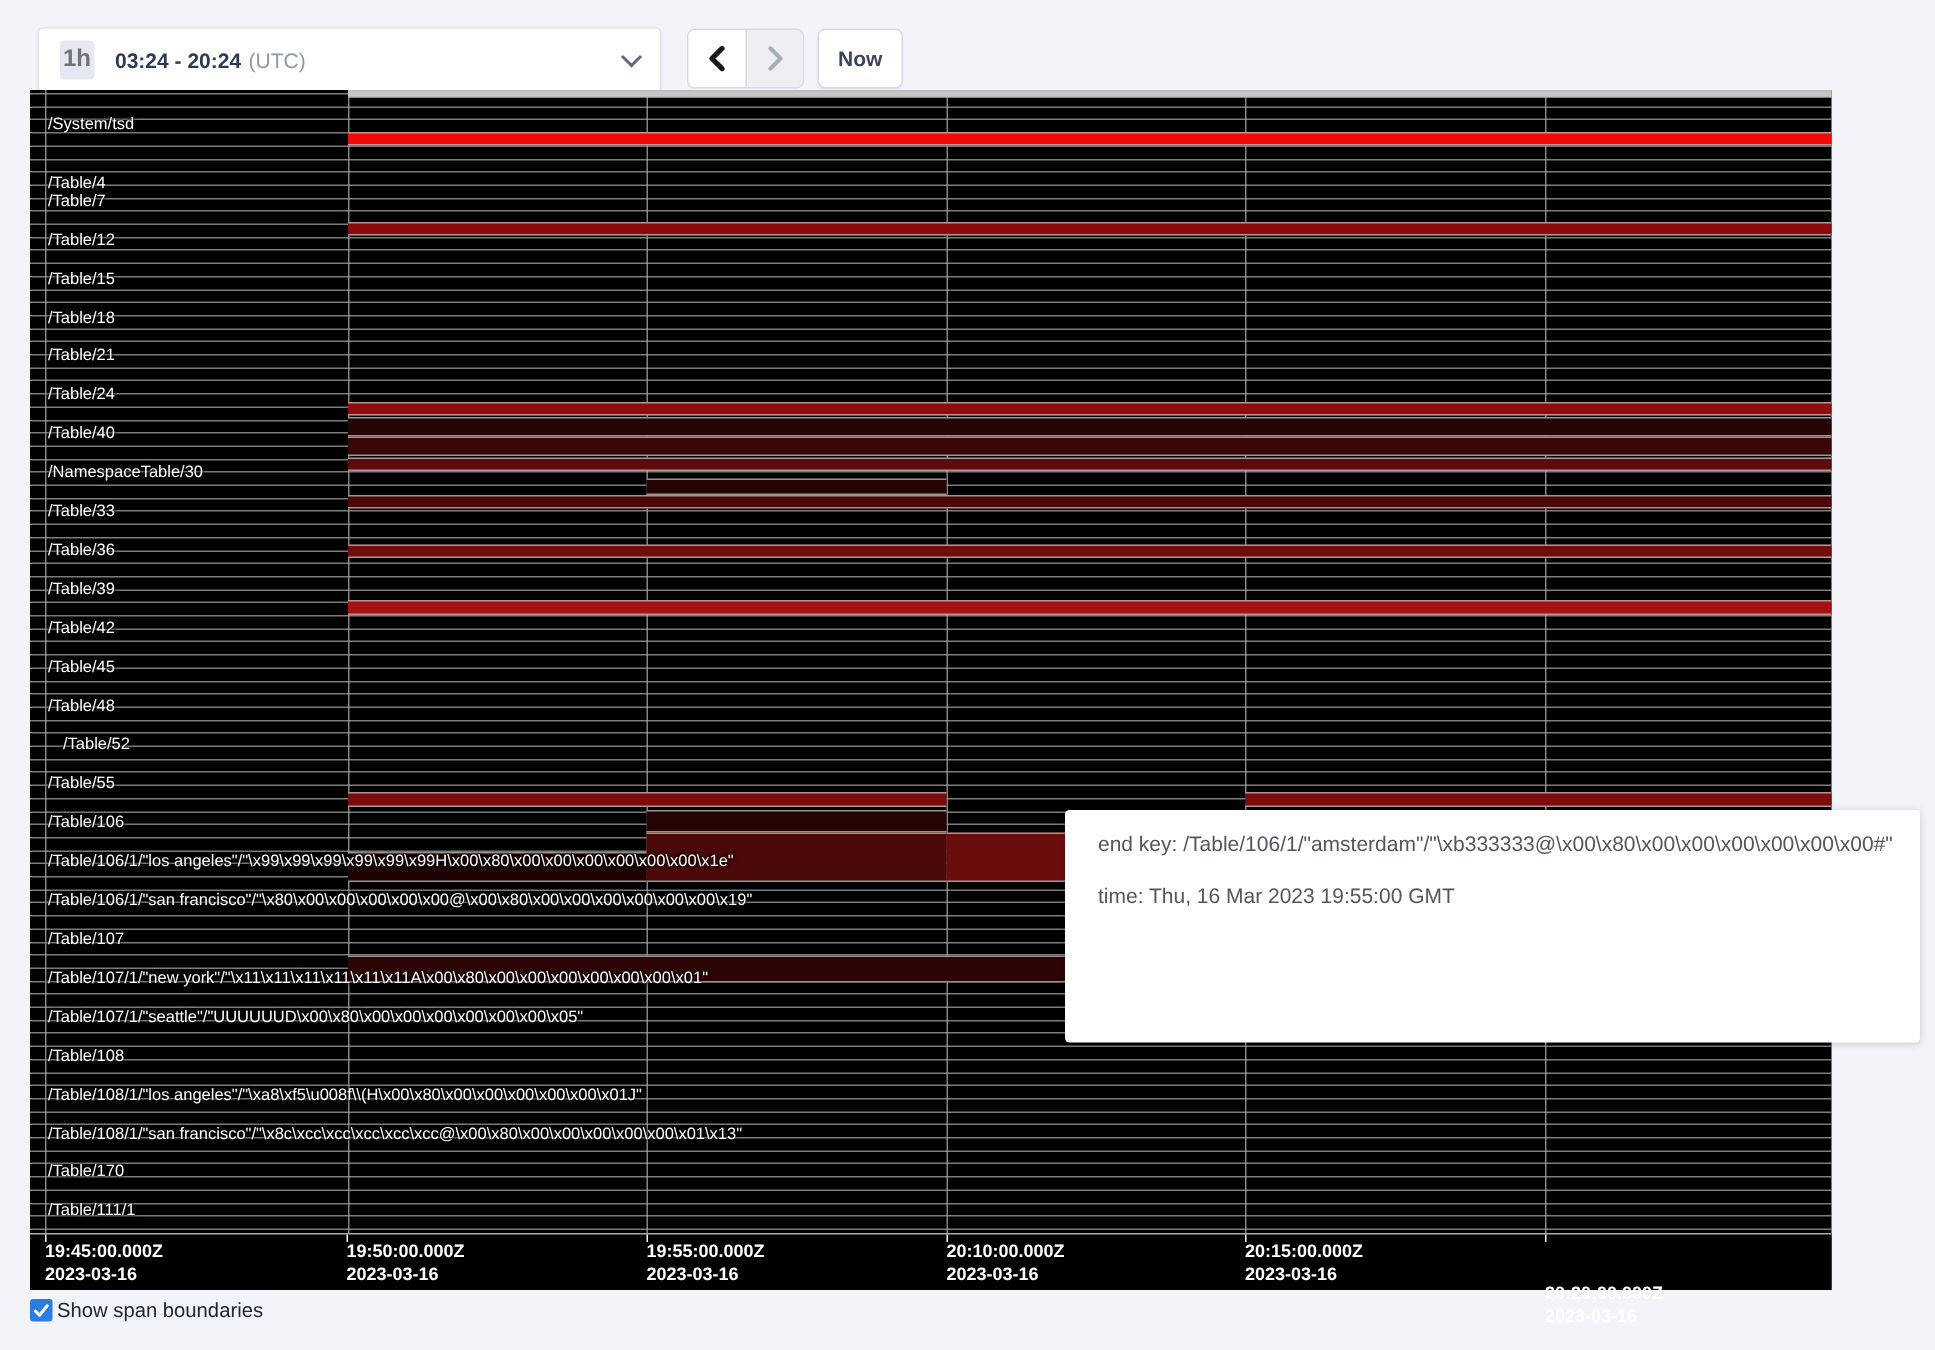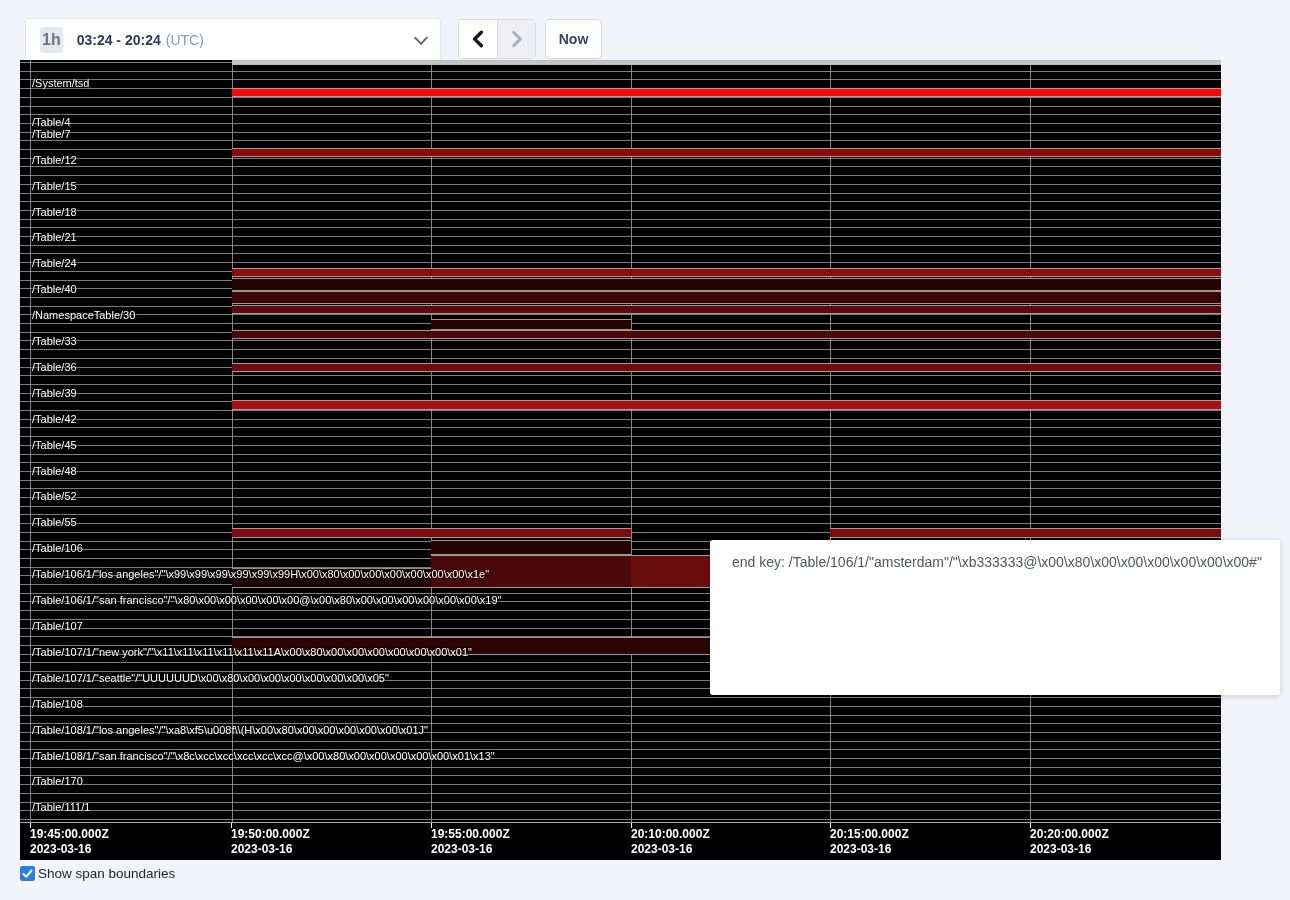--- a/index.html
+++ b/index.html
@@ -201,21 +201,21 @@
       <div class="rowlabel" style="top: 171px;">/Table/21</div>
       <div class="rowlabel" style="top: 197px;">/Table/24</div>
       <div class="rowlabel" style="top: 223px;">/Table/40</div>
       <div class="rowlabel" style="top: 249px;">/NamespaceTable/30</div>
       <div class="rowlabel" style="top: 275px;">/Table/33</div>
       <div class="rowlabel" style="top: 301px;">/Table/36</div>
       <div class="rowlabel" style="top: 327px;">/Table/39</div>
       <div class="rowlabel" style="top: 353px;">/Table/42</div>
       <div class="rowlabel" style="top: 379px;">/Table/45</div>
       <div class="rowlabel" style="top: 405px;">/Table/48</div>
-      <div class="rowlabel" style="top: 430px;">/Table/52</div>
+      <div class="rowlabel" style="top: 430px; margin-left: 10px;">/Table/52</div>
       <div class="rowlabel" style="top: 456px;">/Table/55</div>
       <div class="rowlabel" style="top: 482px;">/Table/106</div>
       <div class="rowlabel" style="top: 508px;">/Table/106/1/"los angeles"/"\x99\x99\x99\x99\x99\x99H\x00\x80\x00\x00\x00\x00\x00\x00\x1e"</div>
       <div class="rowlabel" style="top: 534px;">/Table/106/1/"san francisco"/"\x80\x00\x00\x00\x00\x00@\x00\x80\x00\x00\x00\x00\x00\x00\x19"</div>
       <div class="rowlabel" style="top: 560px;">/Table/107</div>
       <div class="rowlabel" style="top: 586px;">/Table/107/1/"new york"/"\x11\x11\x11\x11\x11\x11A\x00\x80\x00\x00\x00\x00\x00\x00\x01"</div>
       <div class="rowlabel" style="top: 612px;">/Table/107/1/"seattle"/"UUUUUUD\x00\x80\x00\x00\x00\x00\x00\x00\x05"</div>
       <div class="rowlabel" style="top: 638px;">/Table/108</div>
       <div class="rowlabel" style="top: 664px;">/Table/108/1/"los angeles"/"\xa8\xf5\u008f\\(H\x00\x80\x00\x00\x00\x00\x00\x01J"</div>
       <div class="rowlabel" style="top: 690px;">/Table/108/1/"san francisco"/"\x8c\xcc\xcc\xcc\xcc\xcc@\x00\x80\x00\x00\x00\x00\x00\x01\x13"</div>
@@ -241,29 +241,30 @@
         <div class="ticklabel" style="left: 611px;">
           <div>20:10:00.000Z</div>
           <div>2023-03-16</div>
         </div>
         <div class="tick" style="left: 810px;"></div>
         <div class="ticklabel" style="left: 810px;">
           <div>20:15:00.000Z</div>
           <div>2023-03-16</div>
         </div>
         <div class="tick" style="left: 1010px;"></div>
-        <div class="ticklabel" style="left: 1010px;">
+        <div class="ticklabel" style="left: 1010px; margin-top: 28px;">
           <div>20:20:00.000Z</div>
           <div>2023-03-16</div>
         </div>
       </div>
   </div>
 
   <div class="tooltip">
     <div class="tooltip-line">end key: /Table/106/1/"amsterdam"/"\xb333333@\x00\x80\x00\x00\x00\x00\x00\x00#"</div>
+    <div class="tooltip-line">time: Thu, 16 Mar 2023 19:55:00 GMT</div>
   </div>
 
   <div class="cbrow">
     <span class="cb" role="checkbox" aria-checked="true" style="background: rgb(42, 125, 225);">
       <svg width="11" height="11" viewBox="0 0 11 11" fill="none">
         <path d="M1.5 6 L4.3 8.8 L9.5 2.5" stroke="#ffffff" stroke-width="2" stroke-linecap="round" stroke-linejoin="round"></path>
       </svg>
     </span>
     <span class="cblabel">Show span boundaries</span>
   </div>

